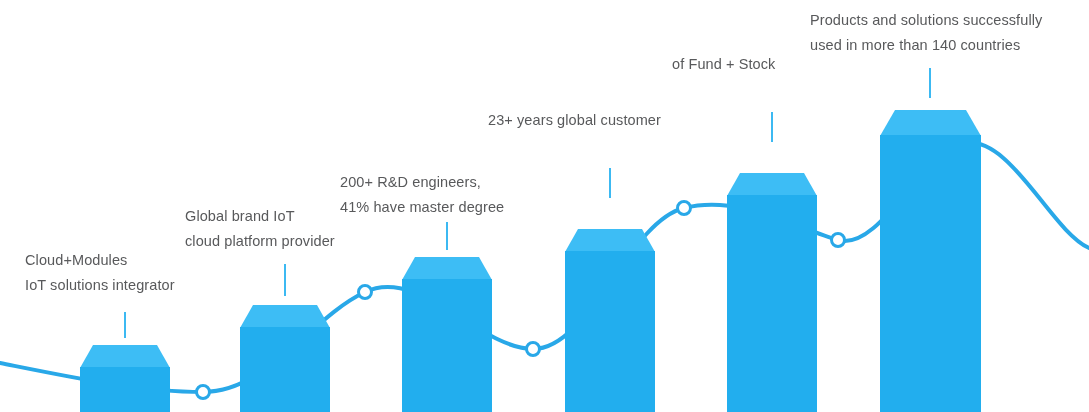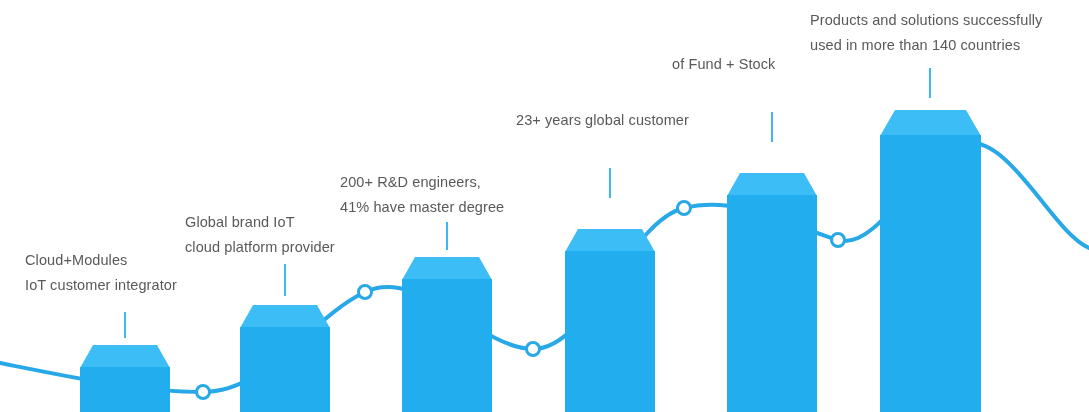--- a/index.html
+++ b/index.html
@@ -101,34 +101,34 @@
     <div class="tick" style="left:446px; top:222px;  height:28px;"></div>
     <div class="tick" style="left:609px; top:168px;  height:30px;"></div>
     <div class="tick" style="left:771px; top:112px;  height:30px;"></div>
     <div class="tick" style="left:929px; top:68px;   height:30px;"></div>
   </div>
 
   <div id="labels">
 
     <div class="caption" style="left:25px; top:248px; width:200px;">
       <span class="ln">Cloud+Modules</span>
-      <span class="ln">IoT customer integrator</span>
+      <span class="ln">IoT solutions integrator</span>
     </div>
 
-    <div class="caption" style="left:185px; top:204px; width:200px;margin-top:6px;">
+    <div class="caption" style="left:185px; top:204px; width:200px;">
       <span class="ln">Global brand IoT</span>
       <span class="ln">cloud platform provider</span>
     </div>
 
     <div class="caption" style="left:340px; top:170px; width:212px;">
       <span class="ln">200+ R&amp;D engineers,</span>
       <span class="ln">41% have master degree</span>
     </div>
 
-    <div class="caption" style="left:516px; top:108px; width:238px;">
+    <div class="caption" style="left:488px; top:108px; width:238px;">
       <span class="ln">23+ years global customer</span>
     </div>
 
     <div class="caption" style="left:672px; top:52px; width:198px;">
       <span class="ln">of Fund + Stock</span>
     </div>
 
     <div class="caption" style="left:810px; top:8px; width:238px;">
       <span class="ln">Products and solutions successfully</span>
       <span class="ln">used in more than 140 countries</span>

